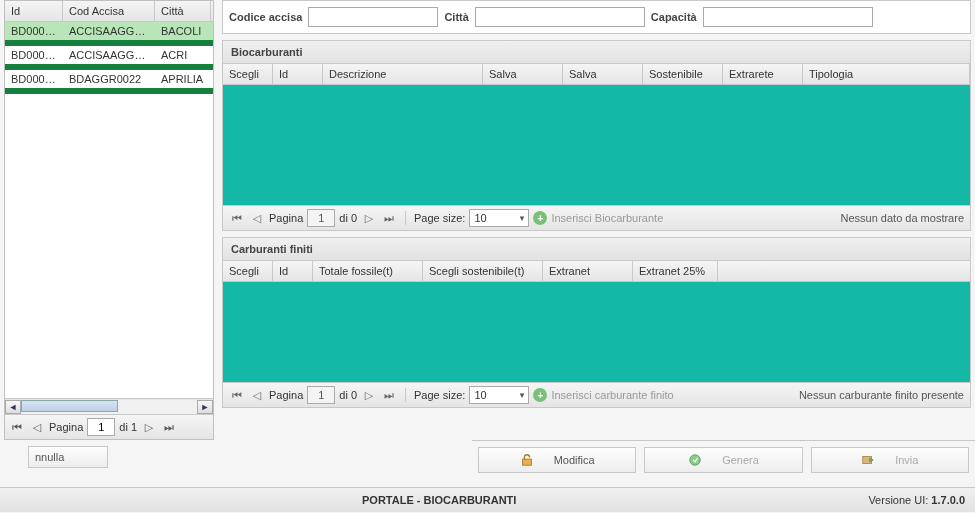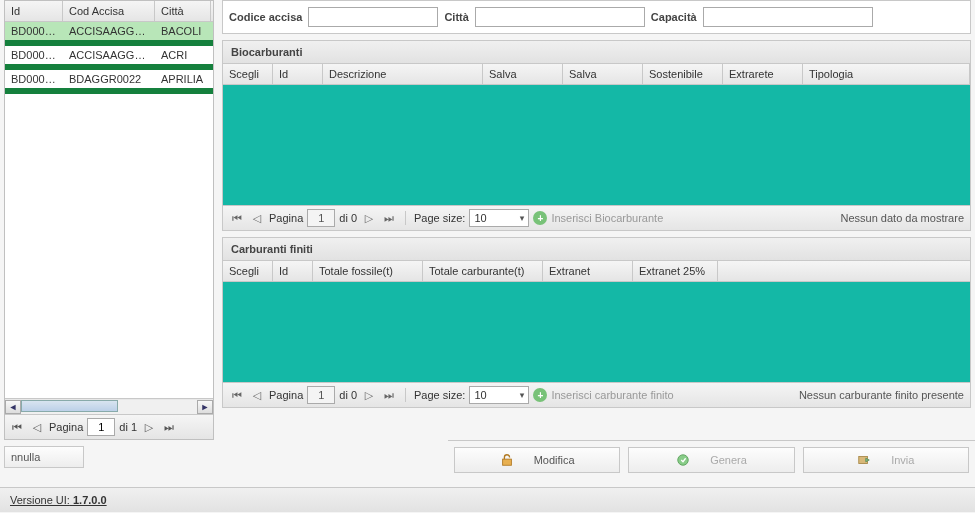--- a/index.html
+++ b/index.html
@@ -37,21 +37,21 @@
 .section-footer .action-link { color: #999; }
 .section-footer .status { margin-left: auto; color: #555; }
 .toolbar { display: flex; align-items: center; gap: 8px; padding: 6px; border-top: 1px solid #c8c8c8; background: #f5f5f5; }
 .toolbar .seg { flex: 1; display: flex; align-items: center; justify-content: center; gap: 20px; border: 1px solid #c8c8c8; height: 26px; background: linear-gradient(#fdfdfd,#ededed); }
 .toolbar .seg .icon { width: 14px; height: 14px; }
 .toolbar .seg .lbl { color: #555; }
 .toolbar .seg.disabled .lbl { color: #aaa; }
 .left-btn { width: 80px; height: 22px; border: 1px solid #c8c8c8; background: linear-gradient(#fdfdfd,#ededed); display: flex; align-items: center; padding: 0 6px; color: #555; margin: 6px 4px 0 4px;}
 .footer { display: flex; align-items: center; background: linear-gradient(#f0f0f0,#e2e2e2); border-top: 1px solid #c8c8c8; padding: 6px 10px; margin-top: 8px; }
 .footer .title { flex: 1; text-align: center; font-weight: bold; color: #333; }
-.footer .version { color: #333; text-decoration: underline; }
+.footer .version { color: #333; }
 .footer .version b { font-weight: bold; }
 .divider { height: 14px; width: 1px; background: #c8c8c8; margin: 0 4px; }
 svg { display: block; }
 </style>
 </head>
 <body>
 
 <div class="main-layout">
 
   <div class="left-panel">
@@ -134,21 +134,21 @@
         <span class="status">Nessun dato da mostrare</span>
       </div>
     </div>
 
     <div class="section">
       <div class="section-title">Carburanti finiti</div>
       <div class="section-grid-header">
         <div class="hcell" style="width:50px">Scegli</div>
         <div class="hcell" style="width:40px">Id</div>
         <div class="hcell" style="width:110px">Totale fossile(t)</div>
-        <div class="hcell" style="width:120px">Totale carburante(t)</div>
+        <div class="hcell" style="width:120px">Scegli sostenibile(t)</div>
         <div class="hcell" style="width:90px">Extranet</div>
         <div class="hcell" style="width:85px">Extranet 25%</div>
       </div>
       <div class="section-body" style="height:100px"></div>
       <div class="section-footer">
         <div class="btn">⏮</div>
         <div class="btn">◁</div>
         <span>Pagina</span>
         <input disabled="" value="1" style="">
         <span>di 0</span>
@@ -158,21 +158,21 @@
         <span>Page size:</span>
         <div class="select">10</div>
         <div class="plus">+</div>
         <span class="action-link">Inserisci carburante finito</span>
         <span class="status">Nessun carburante finito presente</span>
       </div>
     </div>
   </div>
 </div>
 
-<div style="display:flex; align-items:flex-start;">
+<div style="display:flex; align-items:flex-start;padding-left:24px;">
   <div class="left-btn">
     <span>nnulla</span>
   </div>
   <div class="toolbar" style="flex:1; margin-left:360px;">
     <div class="seg">
       <span class="icon">
         <svg viewBox="0 0 16 16" width="14" height="14">
             <rect x="3" y="7" width="10" height="7" fill="#e8b050" stroke="#b07820"></rect>
             <path d="M5 7 V5 a3 3 0 0 1 6 0" fill="none" stroke="#b07820" stroke-width="1.5"></path>
           </svg>
@@ -194,17 +194,18 @@
             <rect x="2" y="4" width="10" height="8" fill="#d8b878" stroke="#a88848"></rect>
             <path d="M10 6 l4 2 l-4 2 z" fill="#88b888" stroke="#5a905a"></path>
           </svg>
       </span>
       <span class="lbl">Invia</span>
     </div>
   </div>
 </div>
 
 <div class="footer">
+  <div class="title">PORTALE - BIOCARBURANTI</div>
   <div class="version">
     <span>Versione UI:</span>
     <b>1.7.0.0</b>
   </div>
 </div>
 
 </body></html>

